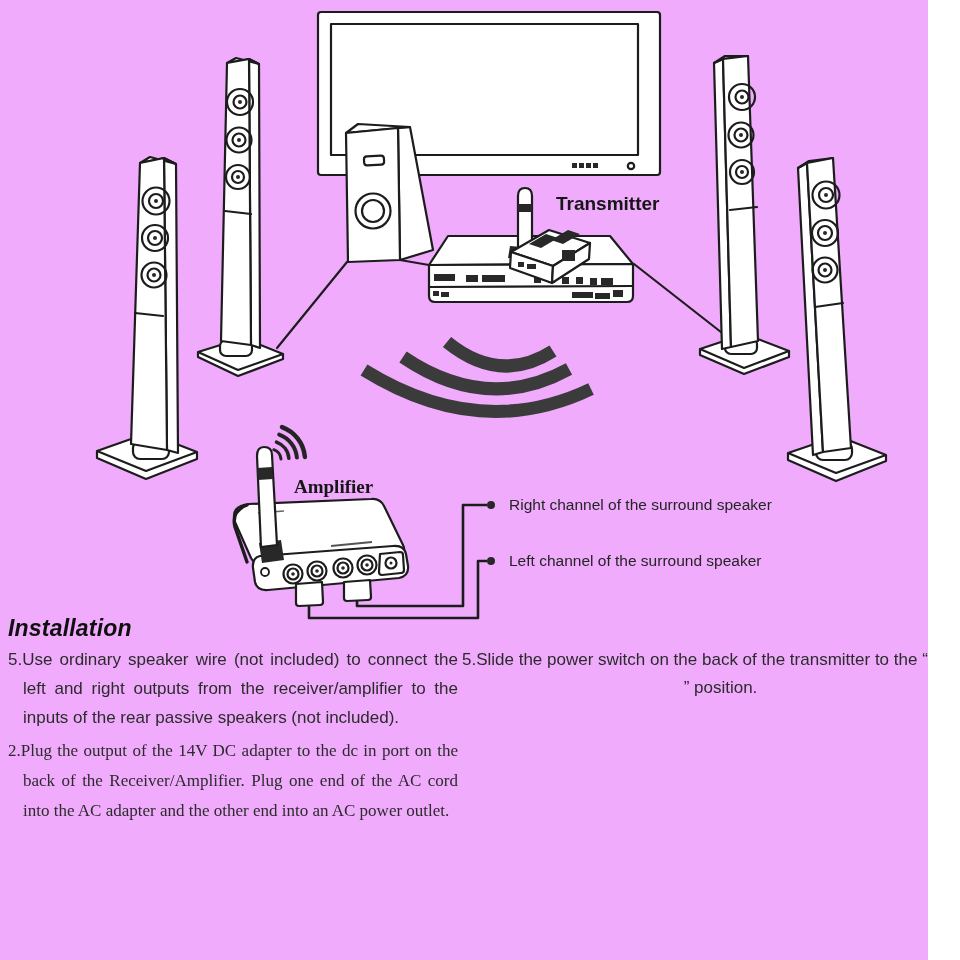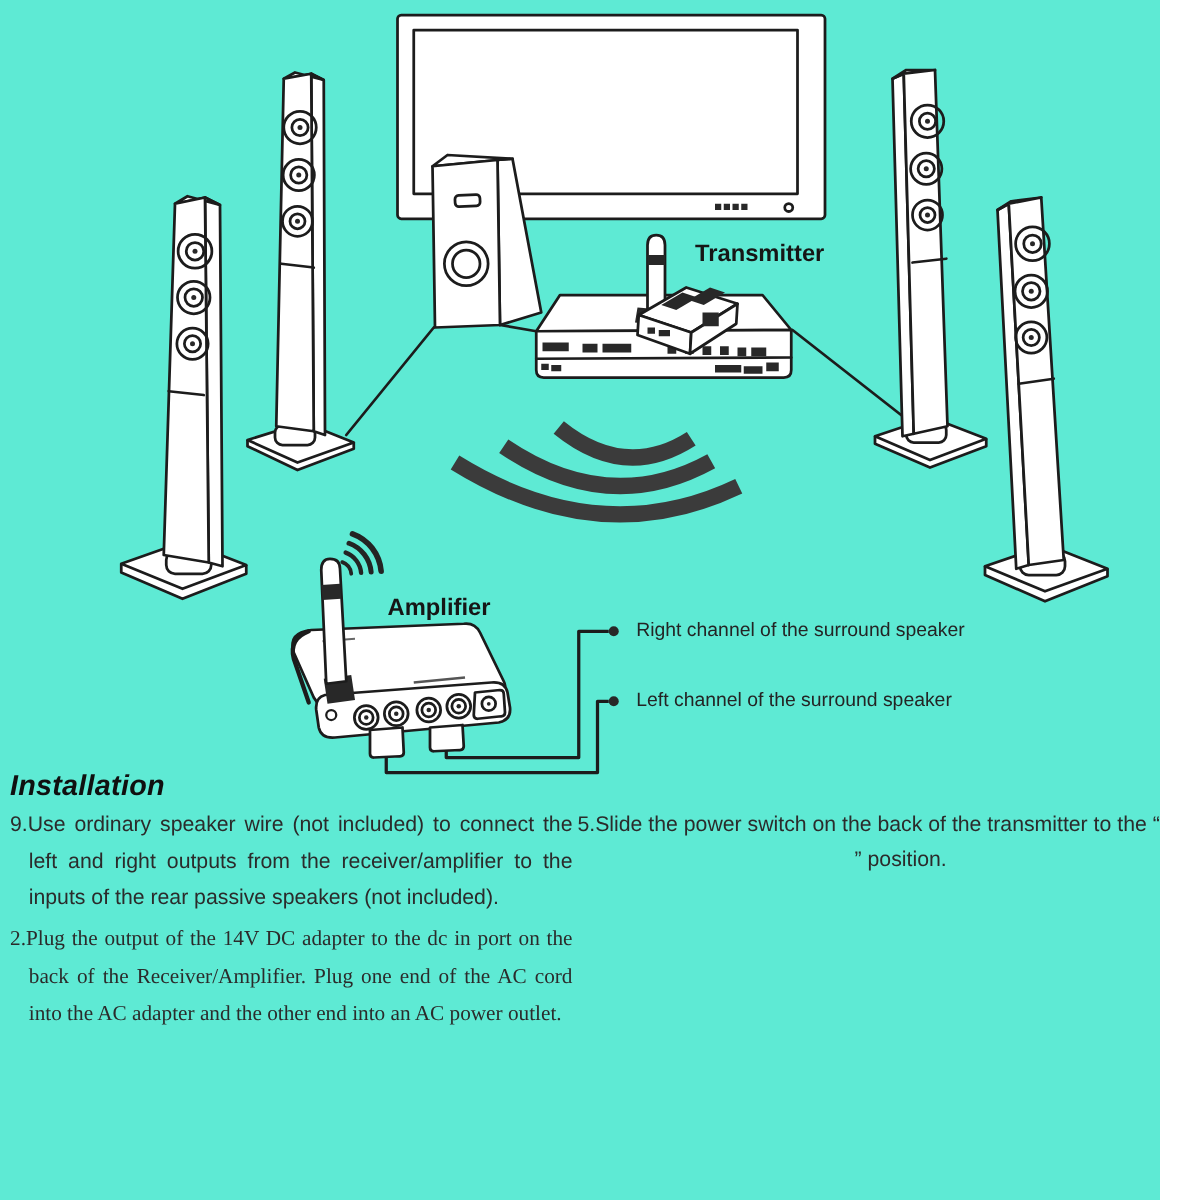--- a/index.html
+++ b/index.html
@@ -1,16 +1,16 @@
 <!DOCTYPE html>
 <html><head>
 <meta charset="utf-8">
 <style>
   html,body{margin:0;padding:0;background:#ffffff;}
-  .page{position:relative;width:928px;height:960px;background:#5eead4;overflow:hidden;
+  .page{position:relative;width:928px;height:960px;background:#f0abfc;overflow:hidden;
         font-family:"Liberation Sans","DejaVu Sans",sans-serif;color:#2b2b2b;}
   .diagram{position:absolute;left:0;top:0;width:960px;height:620px;}
   .diagram svg{position:absolute;left:0;top:0;}
   .dev-label{position:absolute;font-weight:bold;font-size:19px;color:#161616;white-space:nowrap;}
   .callout-label{position:absolute;font-size:15.5px;color:#242424;white-space:nowrap;}
   .install-heading{position:absolute;left:8px;top:615px;font-size:23px;font-weight:bold;color:#101010;letter-spacing:.2px;font-style:italic;}
   .col{position:absolute;}
   .col-left{left:8px;top:645px;width:450px;}
   .col-right{left:461px;top:646px;width:498px;}
   .inst{font-size:17px;line-height:29px;margin:0 0 4px 0;text-align:justify;
@@ -228,29 +228,29 @@
         <path class="ln" d="M357,600 L357,606 L463,606 L463,505 L487,505" style="stroke-linecap:butt;stroke-width:2.6"></path>
         <circle class="dk" cx="491" cy="505" r="4"></circle>
       </g>
       <g>
         <path class="ln" d="M309,605 L309,618 L478,618 L478,561 L487,561" style="stroke-linecap:butt;stroke-width:2.6"></path>
         <circle class="dk" cx="491" cy="561" r="4"></circle>
       </g>
     </svg>
 
     <div class="dev-label" style="left:556px;top:193px;">Transmitter</div>
-    <div class="dev-label" style="left:310px;top:476px;">Amplifier</div>
+    <div class="dev-label" style="left:294px;top:476px;font-family:Liberation Serif, serif;">Amplifier</div>
     <div class="callout-label" style="left:509px;top:496px;">Right channel of the surround speaker</div>
     <div class="callout-label" style="left:509px;top:552px;">Left channel of the surround speaker</div>
   </div>
 
   <div class="install-heading">Installation</div>
 
   <div class="col col-left">
-    <p class="inst">9.Use ordinary speaker wire (not included) to connect the left and right outputs from the receiver/amplifier to the inputs of the rear passive speakers (not included).</p>
+    <p class="inst">5.Use ordinary speaker wire (not included) to connect the left and right outputs from the receiver/amplifier to the inputs of the rear passive speakers (not included).</p>
     <p class="inst loose">2.Plug the output of the 14V DC adapter to the dc in port on the back of the Receiver/Amplifier. Plug one end of the AC cord into the AC adapter and the other end into an AC power outlet.</p>
   </div>
 
   <div class="col col-right">
     <p class="inst plain">5.Slide the power switch on the back of the transmitter to the “ ON ” position.</p>
   </div>
 
 </div>
 
 </body></html>

